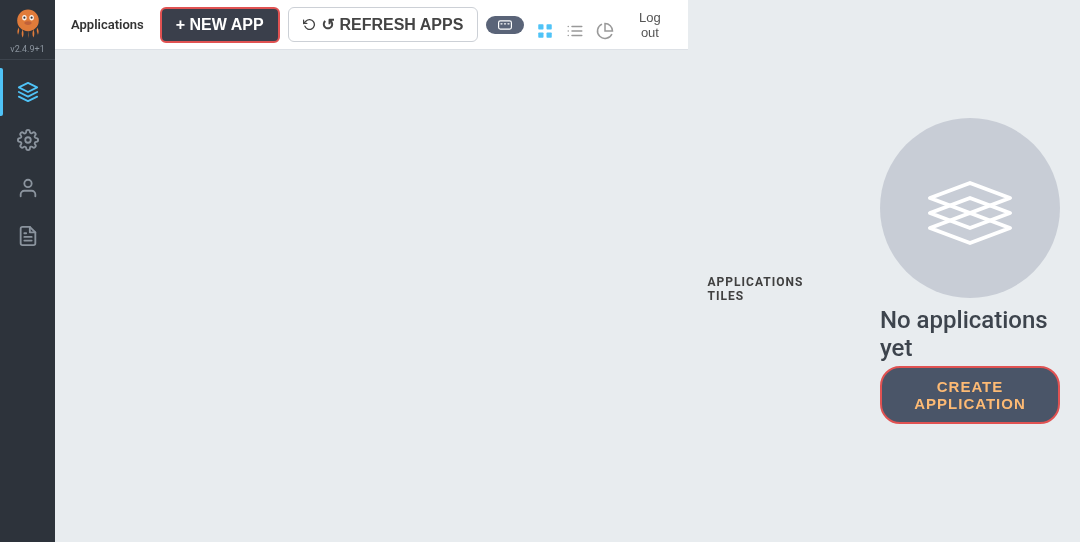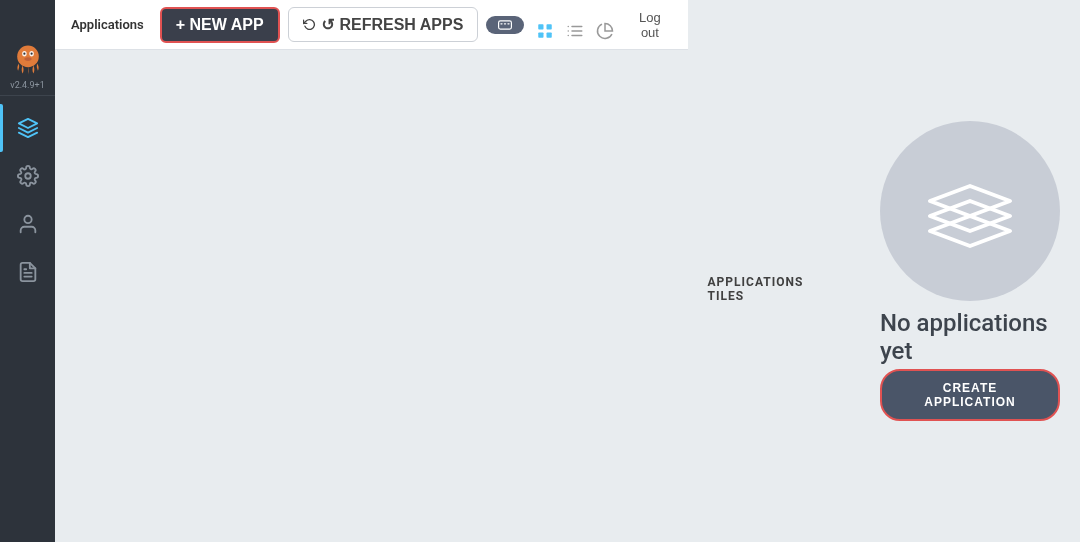--- a/index.html
+++ b/index.html
@@ -26,21 +26,20 @@
     .sidebar-logo {
       width: 55px;
       height: 60px;
       display: flex;
       flex-direction: column;
       align-items: center;
       justify-content: center;
       background: #2d333b;
       border-bottom: 1px solid #3d444d;
       cursor: pointer;
-      margin-top: 36px;
     }
     .logo-octopus {
       width: 36px;
       height: 36px;
     }
     .sidebar-version {
       font-size: 9px;
       color: #8b949e;
       margin-top: 2px;
     }
@@ -265,25 +264,25 @@
       color: #3d444d;
       margin-top: 8px;
     }
     .empty-subtitle {
       font-size: 14px;
       color: #6b7280;
     }
 
     .create-app-btn {
       background: #4a5568;
-      color: #ffffff;
+      color: #fdba74;
       border: 2px solid #e05252;
       border-radius: 20px;
       padding: 10px 28px;
-      font-size: 12px;
+      font-size: 15px;
       font-weight: 700;
       letter-spacing: 1px;
       cursor: pointer;
       margin-top: 4px;
     }
   </style>
 </head>
 <body>
 
 <div class="sidebar">

